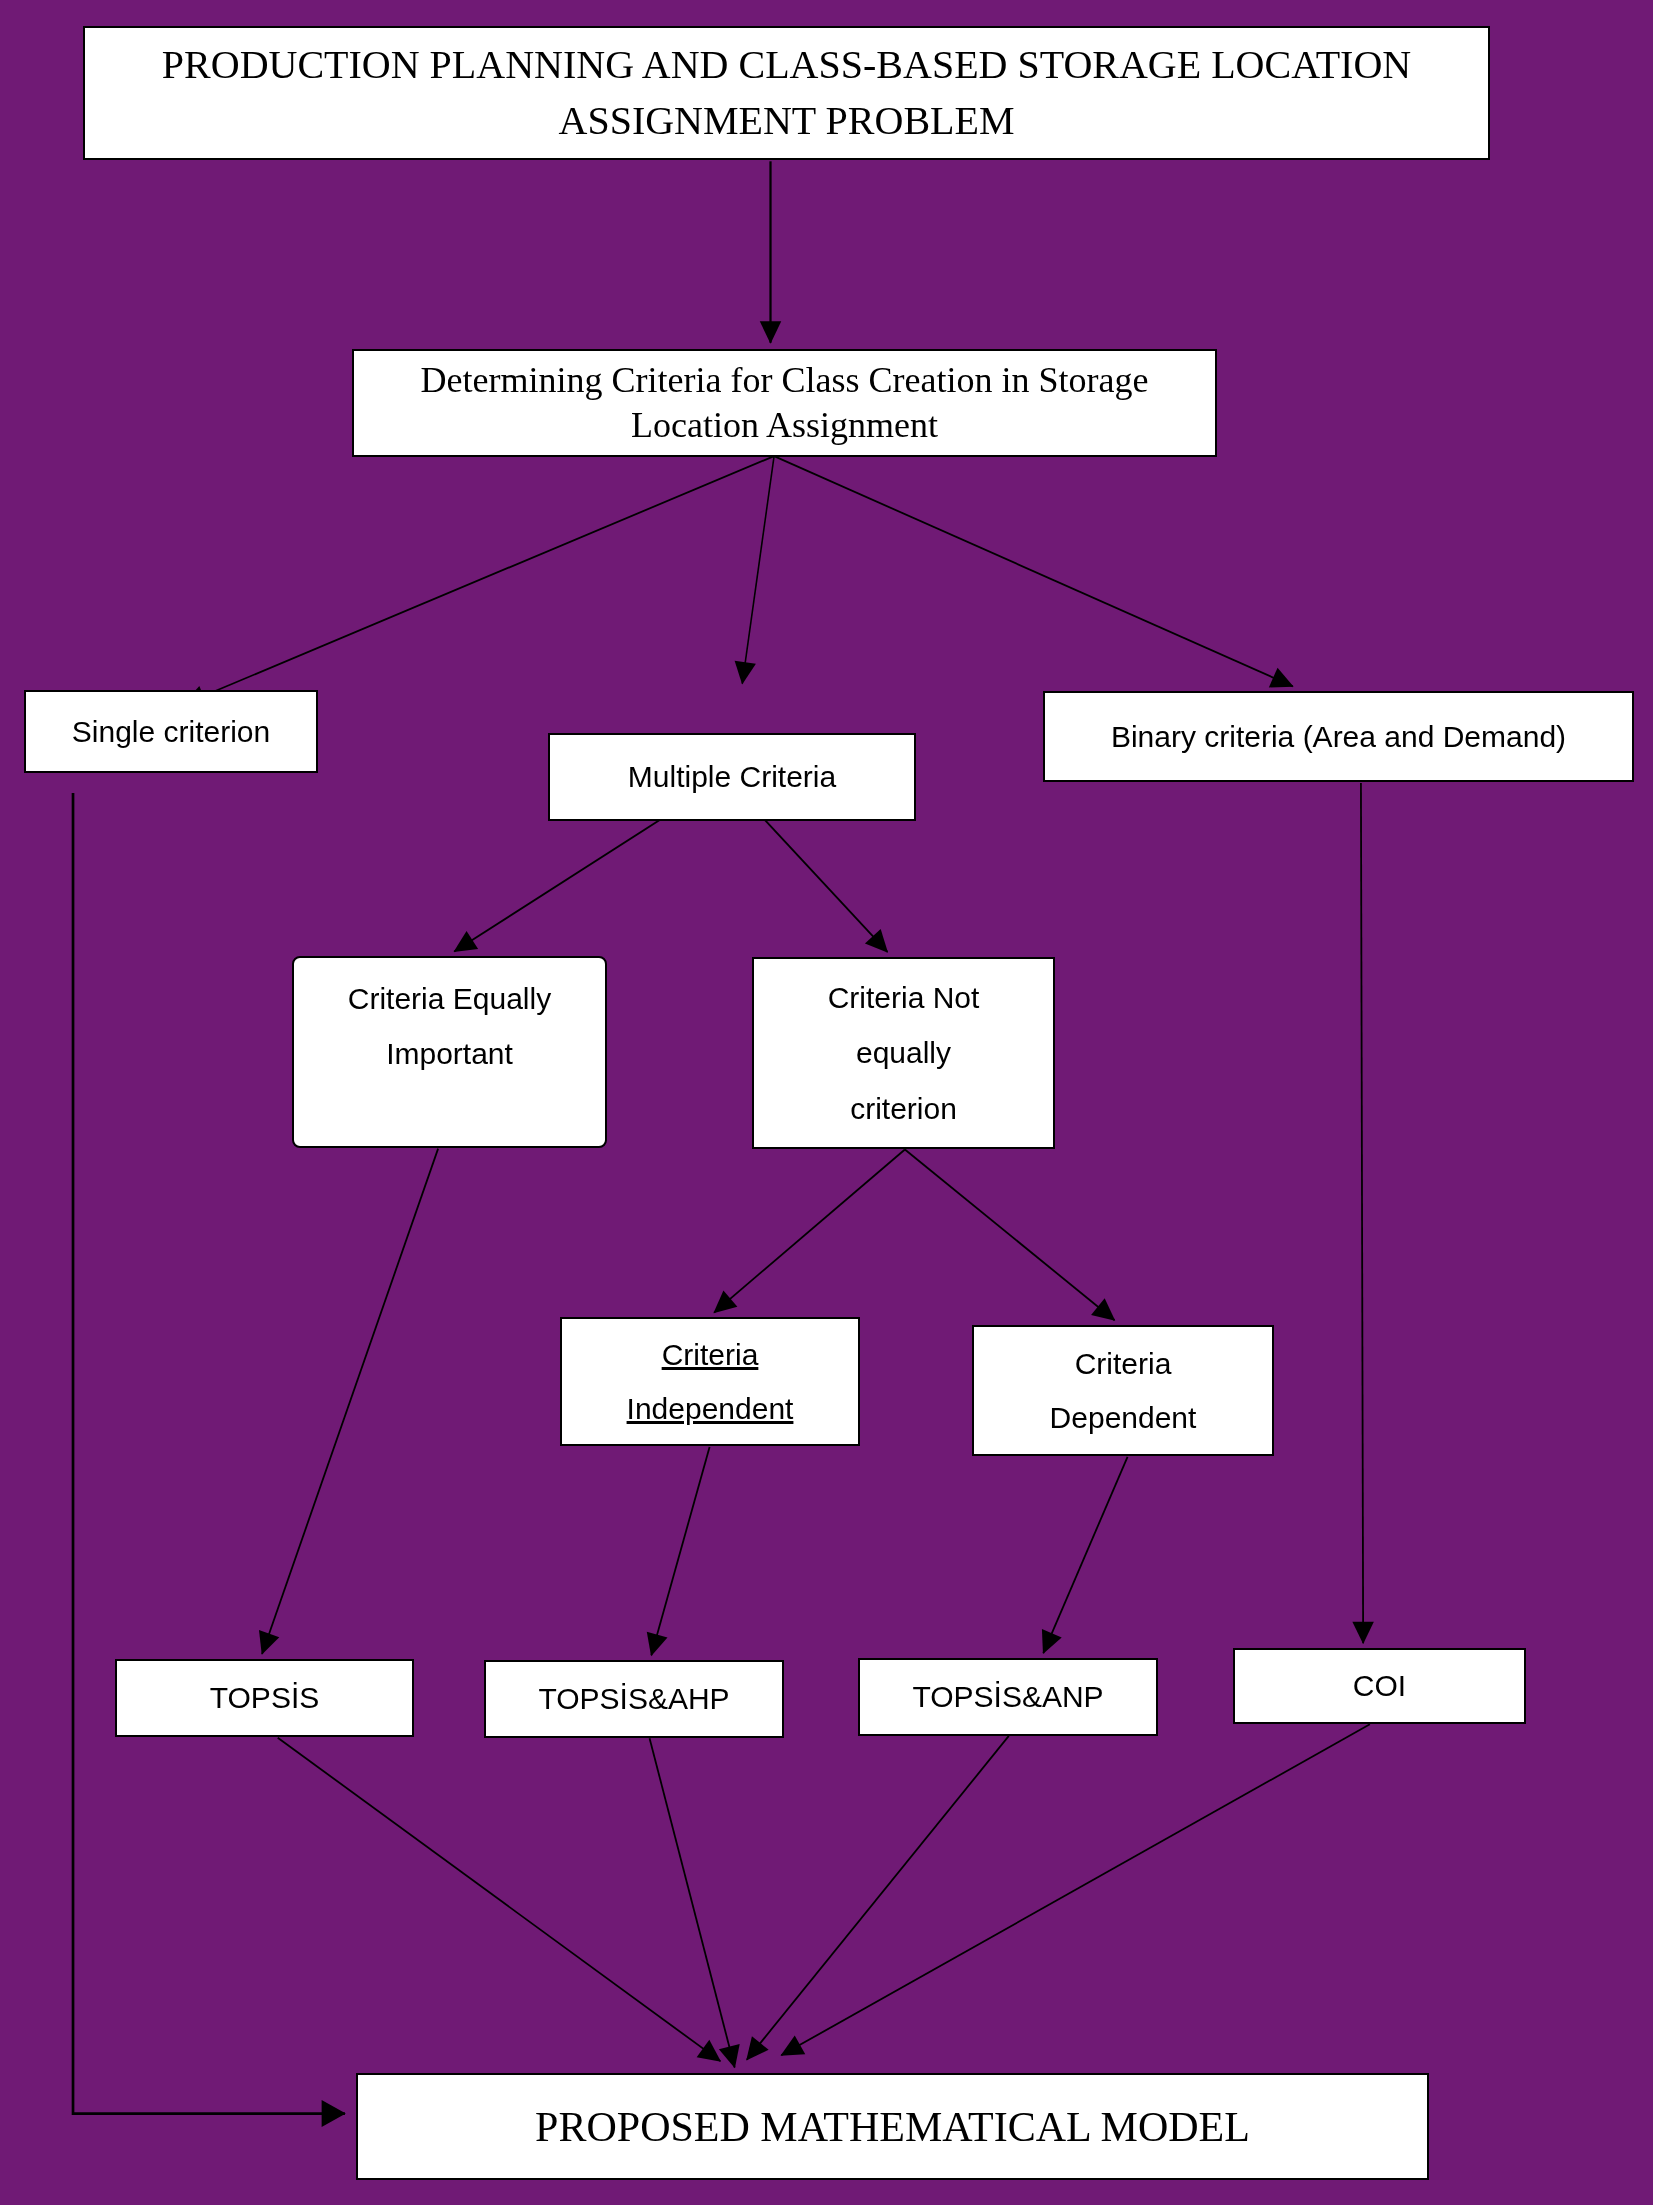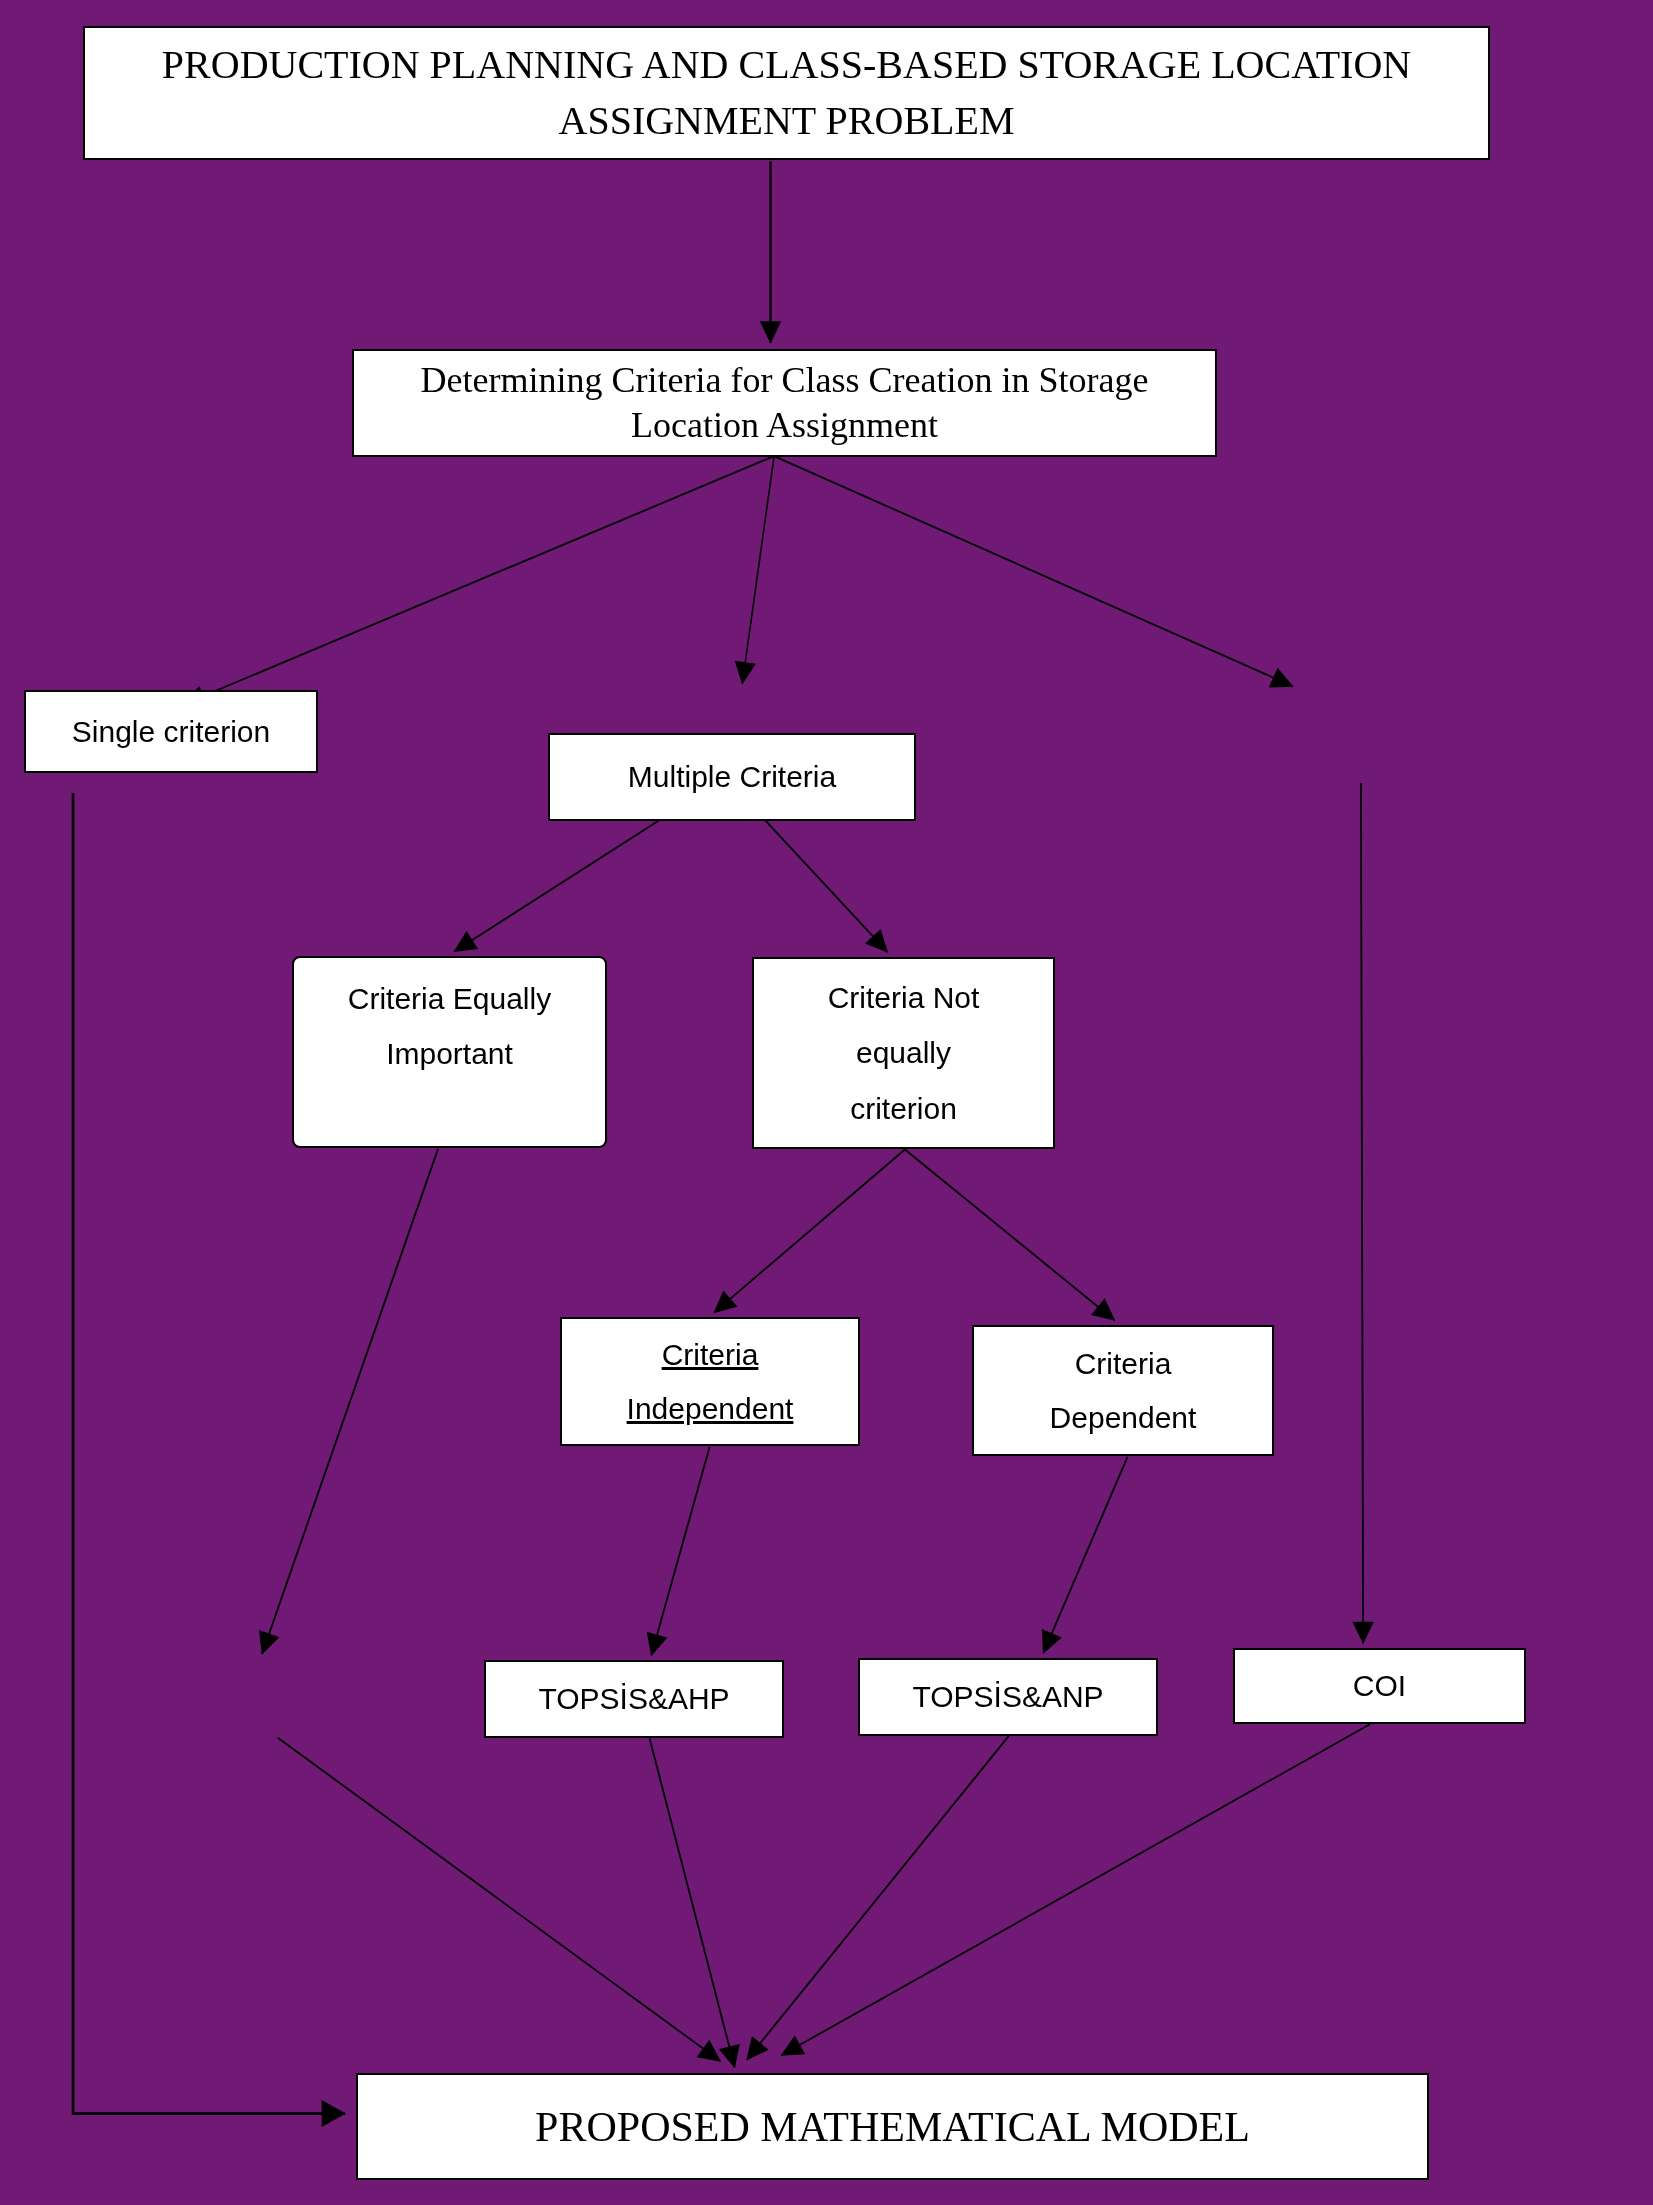--- a/index.html
+++ b/index.html
@@ -91,37 +91,43 @@
   </div>
 
   <div class="node sans" id="n-single" style="left:24px;top:690px;width:294px;height:83px;">
     <span class="inner">Single criterion</span>
   </div>
 
   <div class="node sans" id="n-multiple" style="left:548px;top:689px;width:368px;height:88px;margin-top:44px;">
     <span class="inner">Multiple Criteria</span>
   </div>
 
+  <div class="node sans" id="n-binary" style="left:1043px;top:691px;width:591px;height:91px;">
+    <span class="inner">Binary criteria (Area and Demand)</span>
+  </div>
 
   <div class="node sans" id="n-equally" style="left:292px;top:956px;width:315px;height:192px;">
     <span class="inner">Criteria Equally Important</span>
   </div>
 
   <div class="node sans" id="n-notequally" style="left:752px;top:957px;width:303px;height:192px;">
     <span class="inner">Criteria Not equally criterion</span>
   </div>
 
   <div class="node sans" id="n-independent" style="left:560px;top:1317px;width:300px;height:129px;">
     <span class="inner">Criteria Independent</span>
   </div>
 
   <div class="node sans" id="n-dependent" style="left:972px;top:1325px;width:302px;height:131px;justify-content:center;">
     <span class="inner">Criteria Dependent</span>
   </div>
 
+  <div class="node sans" id="n-topsis" style="left:115px;top:1659px;width:299px;height:78px;">
+    <span class="inner">TOPSİS</span>
+  </div>
 
   <div class="node sans" id="n-topsisahp" style="left:484px;top:1660px;width:300px;height:78px;">
     <span class="inner">TOPSİS&amp;AHP</span>
   </div>
 
   <div class="node sans" id="n-topsisanp" style="left:858px;top:1658px;width:300px;height:78px;">
     <span class="inner">TOPSİS&amp;ANP</span>
   </div>
 
   <div class="node sans" id="n-coi" style="left:1233px;top:1648px;width:293px;height:76px;">

